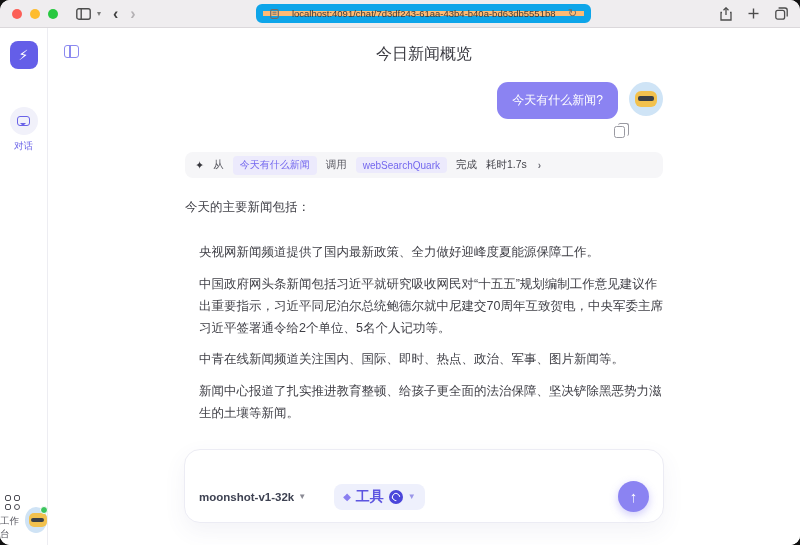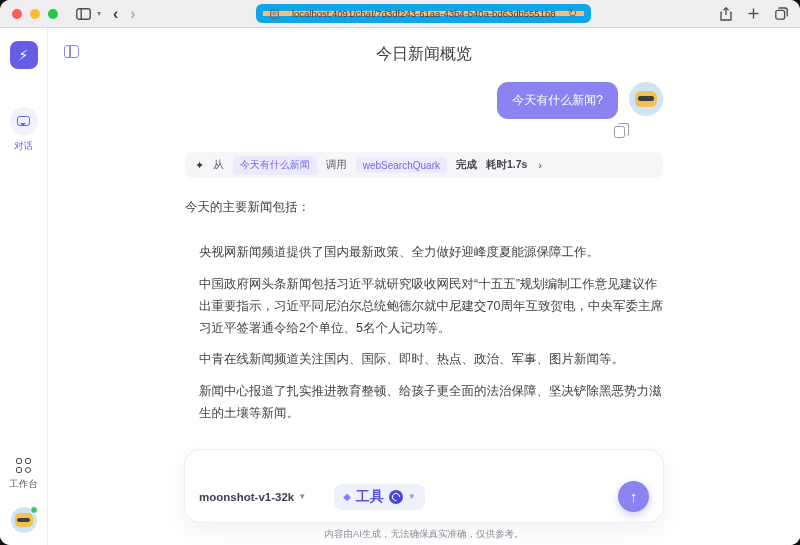--- a/index.html
+++ b/index.html
@@ -25,21 +25,21 @@
 
   
   .app { flex:1; display:flex; min-height:0; background:#fff; }
   .sidebar { width:48px; flex:0 0 48px; border-right:1px solid #ededf2; display:flex; flex-direction:column; align-items:center; padding-top:13px; }
   .logo { width:28px; height:28px; border-radius:8px; background:#645ee8; color:#fff; display:flex; align-items:center; justify-content:center; font-size:14px; }
   .nav-item { display:flex; flex-direction:column; align-items:center; margin-top:38px; cursor:pointer; }
   .chat-circle { width:28px; height:28px; border-radius:50%; background:#f1f1fa; display:flex; align-items:center; justify-content:center; }
   .bubble-ic { width:13px; height:10px; border:1.5px solid #6a63e8; border-radius:3px; position:relative; }
   .bubble-ic::after { content:""; position:absolute; left:2px; bottom:-4px; width:0; height:0; border:3px solid transparent; border-top-color:#6a63e8; }
   .nav-label { font-size:9.5px; color:#6a63e8; margin-top:5px; }
-  .side-bottom { margin-top:auto; display:flex; flex-direction:column; align-items:center; }
+  .side-bottom { margin-top:auto; display:flex; flex-direction:row; align-items:center; }
   .grid-ic { width:15px; height:15px; display:grid; grid-template-columns:6px 6px; grid-template-rows:6px 6px; gap:3px; }
   .grid-ic span { border:1.5px solid #4c4c54; border-radius:2px; }
   .grid-ic span:nth-child(4) { border-radius:50%; }
   .wk-label { font-size:9.5px; color:#55555e; margin-top:5px; }
   .user-avatar { width:26px; height:26px; border-radius:50%; background:#cfe3f5; position:relative; margin:16px 0 12px; }
   .face { position:absolute; left:4px; top:6px; width:18px; height:14px; background:#f2c14e; border-radius:5px; }
   .visor { position:absolute; left:2.5px; top:4.5px; width:13px; height:4px; background:#3a3f46; border-radius:2px; }
   .status-dot { position:absolute; right:-1px; top:-1px; width:8px; height:8px; border-radius:50%; background:#3cc45e; border:1.5px solid #fff; }
 
   
@@ -56,21 +56,21 @@
   .big-avatar { width:34px; height:34px; flex:0 0 34px; border-radius:50%; background:#cfe4f6; position:relative; }
   .big-avatar .face { left:6px; top:9px; width:22px; height:16px; border-radius:6px; }
   .big-avatar .visor { left:3px; top:4.5px; width:16px; height:5px; }
   .copy-row { display:flex; justify-content:flex-end; margin-top:7px; padding-right:38px; }
   .copy-ic { width:11px; height:12px; border:1.3px solid #9a9aa2; border-radius:2.5px; position:relative; background:#fff; cursor:pointer; }
   .copy-ic::before { content:""; position:absolute; left:2.5px; top:-4px; width:10px; height:12px; border:1.3px solid #9a9aa2; border-left:0; border-bottom:0; border-radius:2.5px; }
 
   .toolbar { margin-top:14px; height:26px; background:#f6f6f8; border-radius:8px; display:flex; align-items:center; gap:9px; padding:0 10px; font-size:10.5px; color:#5a5a62; cursor:pointer; }
   .spark { color:#38383e; font-size:11px; }
   .pill { background:#eceafc; color:#7468ee; border-radius:4px; padding:2.5px 7px; font-size:10px; }
-  .tb-strong { color:#43434a; font-weight:bold; }
+  .tb-strong { color:#43434a; font-weight:normal; }
   .tb-chev { color:#6e6e76; font-size:10px; font-weight:bold; margin-left:2px; }
 
   .answer { margin-top:18px; font-size:12.5px; color:#3f3f46; line-height:1.78; }
   .answer .intro { margin-bottom:23px; }
   .answer p.item { padding-left:14px; margin-bottom:9px; }
 
   
   .composer { position:absolute; left:50%; transform:translateX(-50%); bottom:22px; width:480px; background:#fff; border:1px solid #ececf4; border-radius:16px; box-shadow:0 8px 22px rgba(90,90,140,.07); padding:13px 14px 10px; z-index:5; }
   .placeholder { font-size:12px; color:#b9b9c6; cursor:text; }
   .composer-row { margin-top:18px; display:flex; align-items:center; gap:28px; }
@@ -224,16 +224,15 @@
             <span class="tools-label">工具</span>
             <span class="tool-badge"></span>
             <span class="pill-chev">▼</span>
           </div>
           <div class="send-btn">
               <span>↑</span>
             </div>
         </div>
       </div>
 
-      <div class="disclaimer">内容由AI生成，无法确保真实准确，仅供参考。</div>
     </div>
   </div>
 </div>
 
 </body></html>

